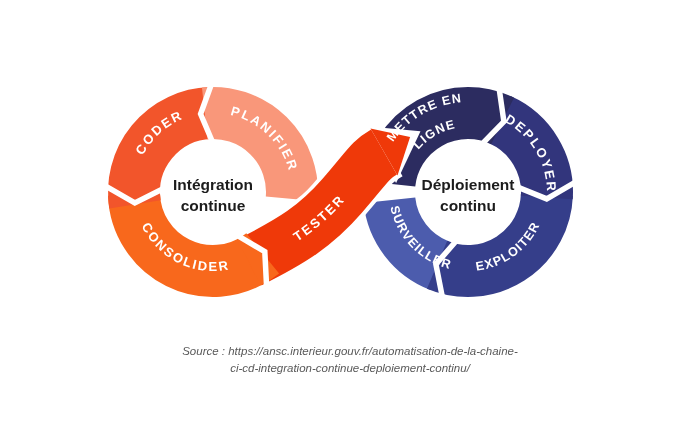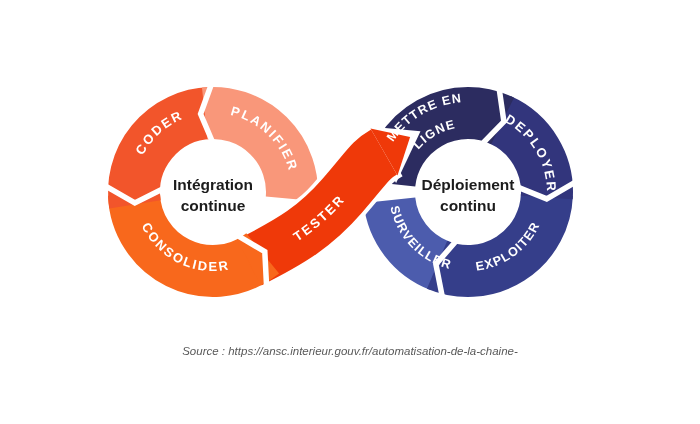--- a/index.html
+++ b/index.html
@@ -75,14 +75,15 @@
     <g fill="#1C1C1C">
       <text class="center-label" x="213" y="190">Intégration</text>
       <text class="center-label" x="213" y="211">continue</text>
       <text class="center-label" x="468" y="190">Déploiement</text>
       <text class="center-label" x="468" y="211">continu</text>
     </g>
   </svg>
 
   <div class="caption" style="color:#595959;">
     <div>Source : https://ansc.interieur.gouv.fr/automatisation-de-la-chaine-</div>
+    <div>ci-cd-integration-continue-deploiement-continu/</div>
   </div>
 </div>
 
 </body></html>

